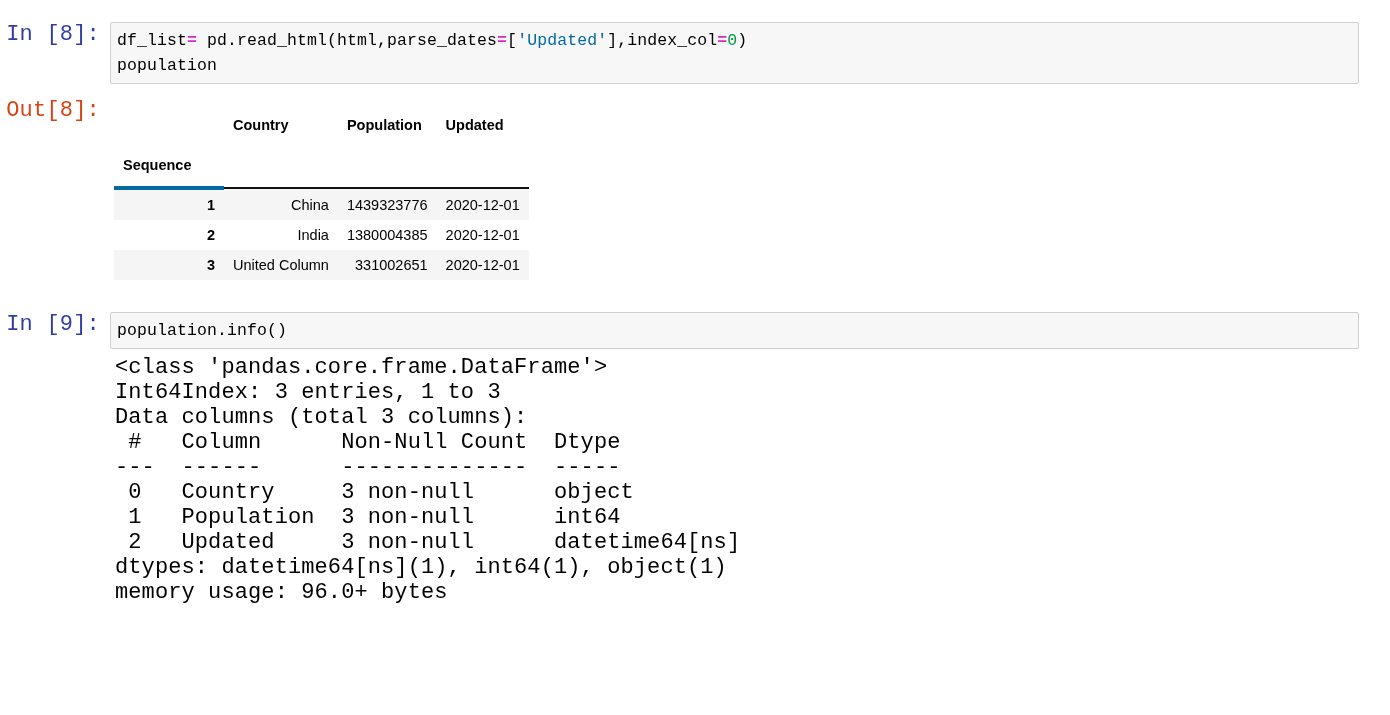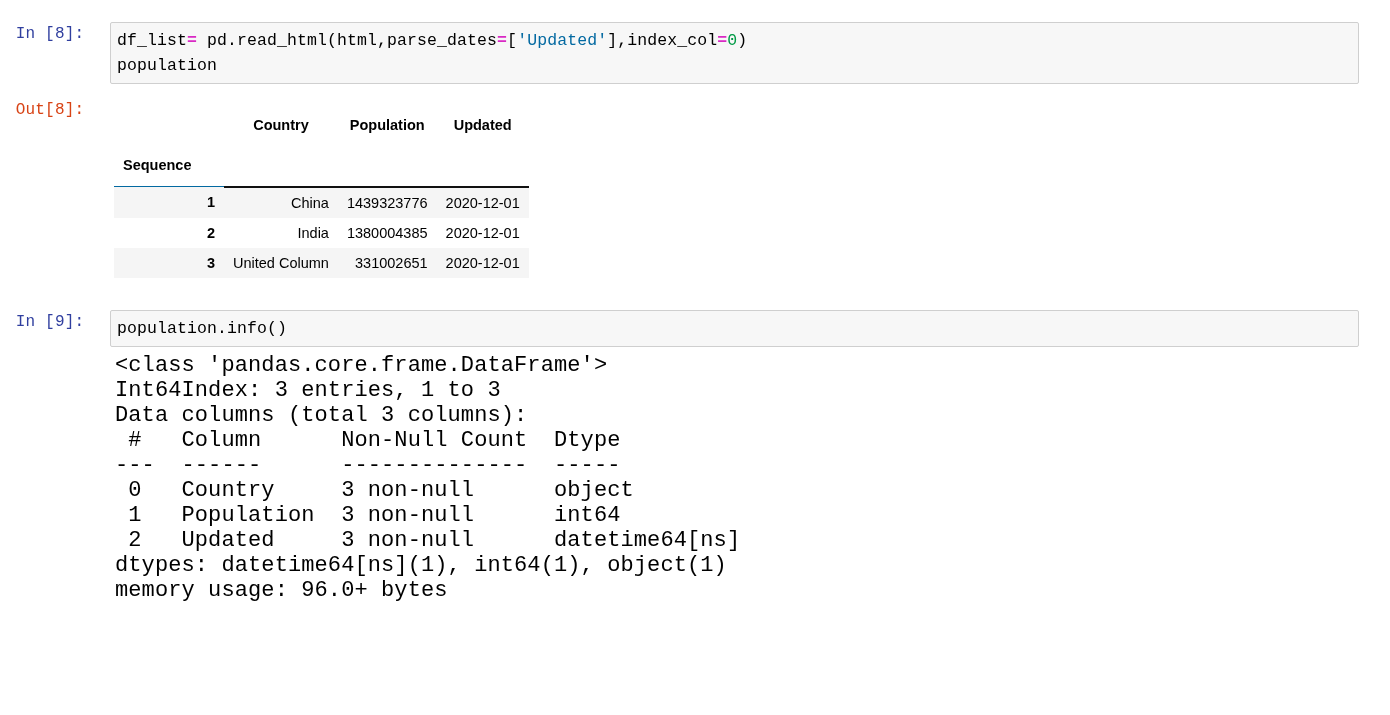--- a/index.html
+++ b/index.html
@@ -27,23 +27,23 @@
   .cell-row {
     display: flex;
     align-items: flex-start;
     width: 100%;
   }
 
   .prompt {
     width: 100px;
     min-width: 100px;
     padding-right: 10px;
-    text-align: center;
+    text-align: right;
     font-family: "Liberation Mono", "DejaVu Sans Mono", monospace;
-    font-size: 16px;
+    font-size: 22px;
     line-height: 25px;
     letter-spacing: 0.2px;
     white-space: pre;
     user-select: none;
   }
   .prompt.in-prompt { color: #303F9F; }
   .prompt.out-prompt { color: #D84315; }
   .prompt.blank { color: transparent; }
 
   .input-area {
@@ -86,36 +86,36 @@
   }
   table.dataframe th,
   table.dataframe td {
     border: none;
     padding: 4px 9px;
     vertical-align: middle;
     white-space: nowrap;
     line-height: 22px;
   }
   table.dataframe thead.col-head th {
-    text-align: center;
+    text-align: left;
     font-weight: bold;
     padding-top: 8px;
     padding-bottom: 8px;
   }
   table.dataframe thead.col-head th.blank-corner {
     min-width: 92px;
   }
   table.dataframe thead.idx-head th {
     text-align: left;
     font-weight: bold;
     padding-top: 10px;
     padding-bottom: 10px;
   }
   table.dataframe thead.idx-head th.idx-name {
-    border-bottom: 1px solid #0369a1;
+    border-bottom: 4px solid #0369a1;
   }
   table.dataframe thead.idx-head th.rule {
     border-bottom: 2px solid #111111;
   }
   table.dataframe tbody tr.odd-row { background: #f5f5f5; }
   table.dataframe tbody tr.even-row { background: #ffffff; }
   table.dataframe tbody th.row-index {
     text-align: right;
     font-weight: bold;
   }

